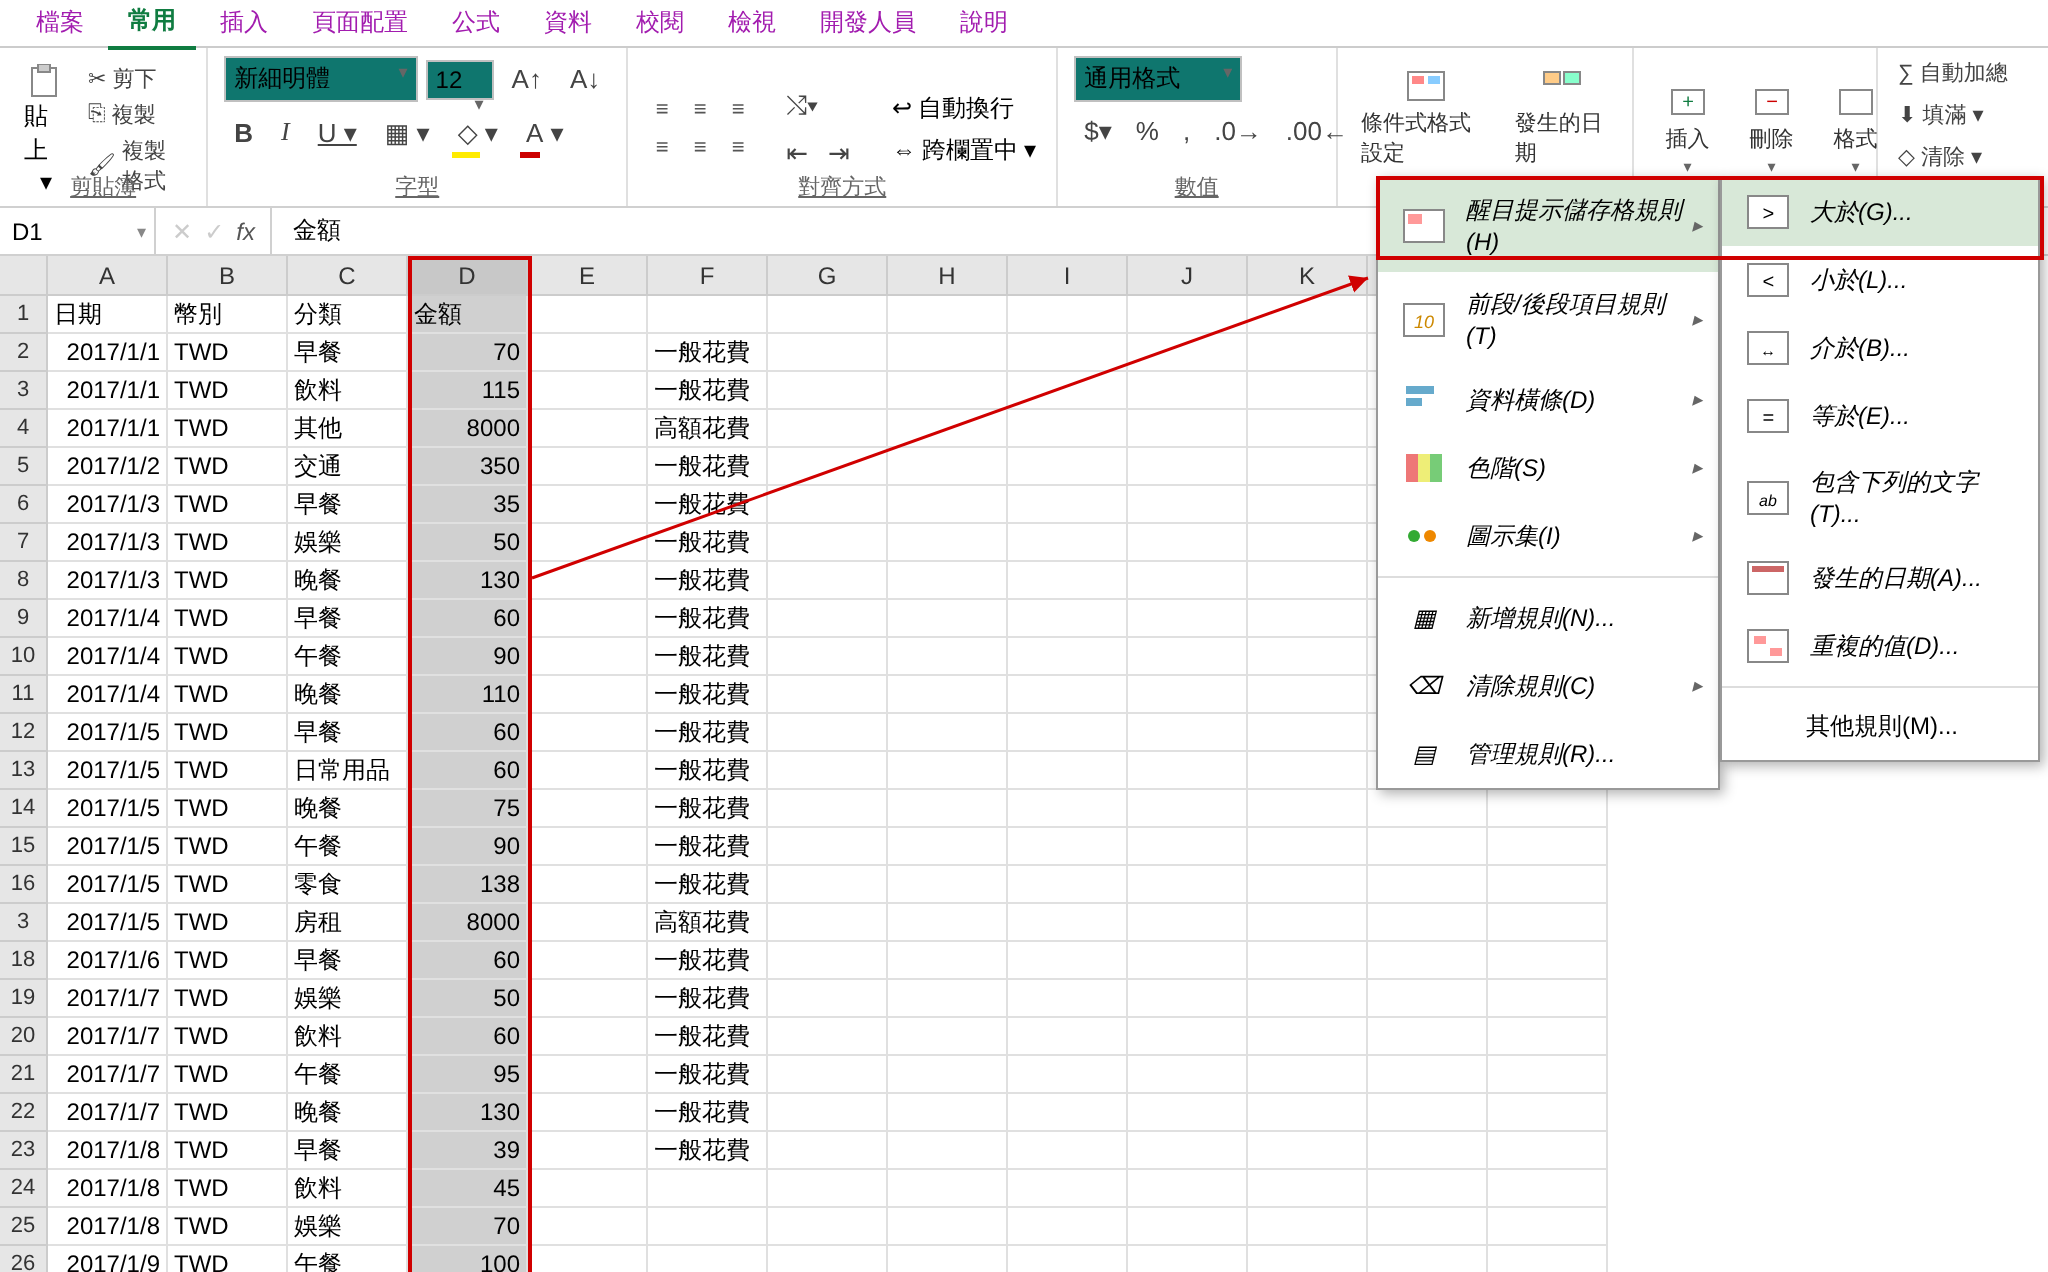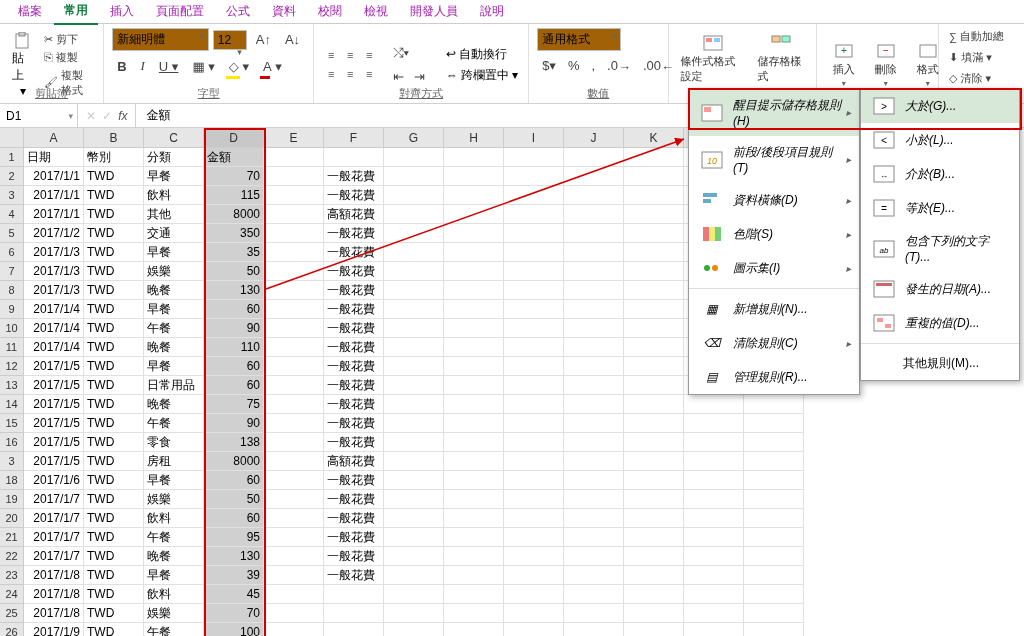--- a/index.html
+++ b/index.html
@@ -12,21 +12,21 @@
   .ribbon { display: flex; height: 80px; background: #fff; border-bottom: 1px solid #d0d0d0; }
   .ribbon-group { border-right: 1px solid #e0e0e0; padding: 4px 8px 2px 8px; display: flex; flex-direction: column; position: relative; }
   .ribbon-group-label { position: absolute; bottom: 2px; left: 50%; transform: translateX(-50%); font-size: 11px; color: #666; text-decoration: underline; }
   .ribbon-top { display: flex; gap: 4px; align-items: center; flex: 1; }
   .paste-btn { display: flex; flex-direction: column; align-items: center; padding: 2px 4px; cursor: pointer; }
   .mini-btns { display: flex; flex-direction: column; gap: 1px; font-size: 11px; color: #444; }
   .mini-btn { display: flex; align-items: center; gap: 3px; cursor: pointer; padding: 1px 2px; }
   
   .font-row1 { display: flex; align-items: center; gap: 4px; }
   .font-row2 { display: flex; align-items: center; gap: 4px; margin-top: 4px; }
-  .combo { border: 1px solid #c0c0c0; padding: 2px 20px 2px 4px; background: #a16207; position: relative; font-size: 12px; }
+  .combo { border: 1px solid #c0c0c0; padding: 2px 20px 2px 4px; background: #0f766e; position: relative; font-size: 12px; }
   .combo::after { content: "▾"; position: absolute; right: 4px; font-size: 9px; color: #666; }
   .fmt-btn { padding: 3px 5px; cursor: pointer; color: #444; font-size: 13px; }
   .fmt-btn.bold { font-weight: bold; }
   .fmt-btn.italic { font-style: italic; font-family: serif; }
   .fmt-btn.underline { text-decoration: underline; }
   
   .align-grid { display: grid; grid-template-columns: repeat(3,18px); grid-template-rows: repeat(2,18px); gap: 1px; }
   .align-cell { display:flex;align-items:center;justify-content:center;font-size:11px;color:#555;cursor:pointer;}
   
   .big-btn { display: flex; flex-direction: column; align-items: center; justify-content: center; padding: 2px 4px; cursor: pointer; min-width:38px; }
@@ -185,21 +185,21 @@
             <rect x="12" y="4" width="6" height="4" fill="#8cf"></rect>
           </svg>
         <span>條件式格式設定</span>
           <span class="arrow">▾</span>
       </div>
       <div class="big-btn">
         <svg class="ico">
             <rect x="2" y="2" width="8" height="6" fill="#fc8" stroke="#888"></rect>
             <rect x="12" y="2" width="8" height="6" fill="#8fc" stroke="#888"></rect>
           </svg>
-        <span>儲存格樣式</span>
+        <span>發生的日期</span>
           <span class="arrow">▾</span>
       </div>
     </div>
   </div>
 
   <div class="ribbon-group" style="min-width:110px;border-left:1px solid #e0e0e0">
     <div class="ribbon-top">
       <div class="big-btn">
           <svg class="ico">
             <rect x="3" y="3" width="16" height="12" fill="#fff" stroke="#888"></rect>

